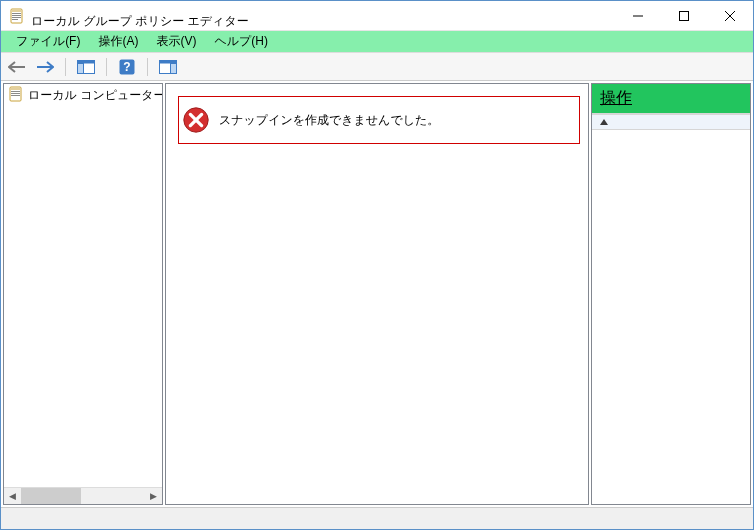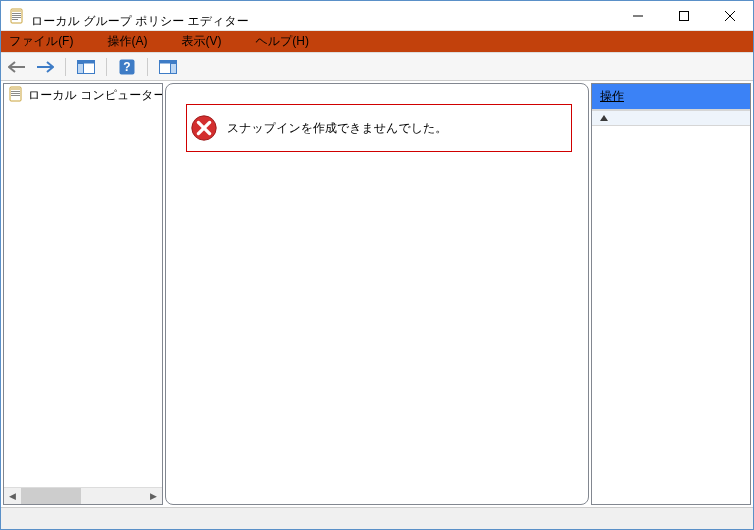--- a/index.html
+++ b/index.html
@@ -50,23 +50,23 @@
   justify-content: center;
   font-size: 12px;
   font-family: "Segoe MDL2 Assets", sans-serif;
 }
 .win-btn svg { display: block; }
 
 .menubar {
   height: 22px;
   display: flex;
   align-items: center;
-  padding: 0 0;
-  gap: 18px;
-  background: #c2410c;
+  padding: 0 7px;
+  gap: 2px;
+  background: #86efac;
   border-bottom: 1px solid #ddd;
 }
 .menuitem {
   padding: 2px 8px;
   font-size: 12px;
 }
 
 .toolbar {
   height: 28px;
   display: flex;
@@ -143,43 +143,42 @@
 .hscroll .thumb {
   position: absolute;
   left: 0;
   top: 0;
   width: 60px;
   height: 100%;
   background: #cdcdcd;
 }
 .center-panel {
   flex: 1;
-  padding: 16px;
-  border-radius: 8px;
+  padding: 8px;
 }
 .error-box {
   border: 1px solid #d00000;
   display: inline-flex;
   align-items: center;
   padding: 8px 16px 8px 2px;
   margin: 4px 0 0 4px;
 }
 .error-icon {
   width: 30px;
   height: 30px;
   margin-right: 8px;
 }
 .right-panel {
   width: 160px;
 }
 .actions-header {
-  background: #3b82f6;
+  background: #22c55e;
   border-bottom: 1px solid #d6d6d6;
   padding: 4px 8px;
-  font-size: 12px;
+  font-size: 16px;
   text-decoration: underline;
 }
 .actions-item {
   background: #eef4fb;
   border-top: 1px solid #d6d6d6;
   border-bottom: 1px solid #d6d6d6;
   padding: 4px 8px;
   display: flex;
   align-items: center;
   justify-content: space-between;

